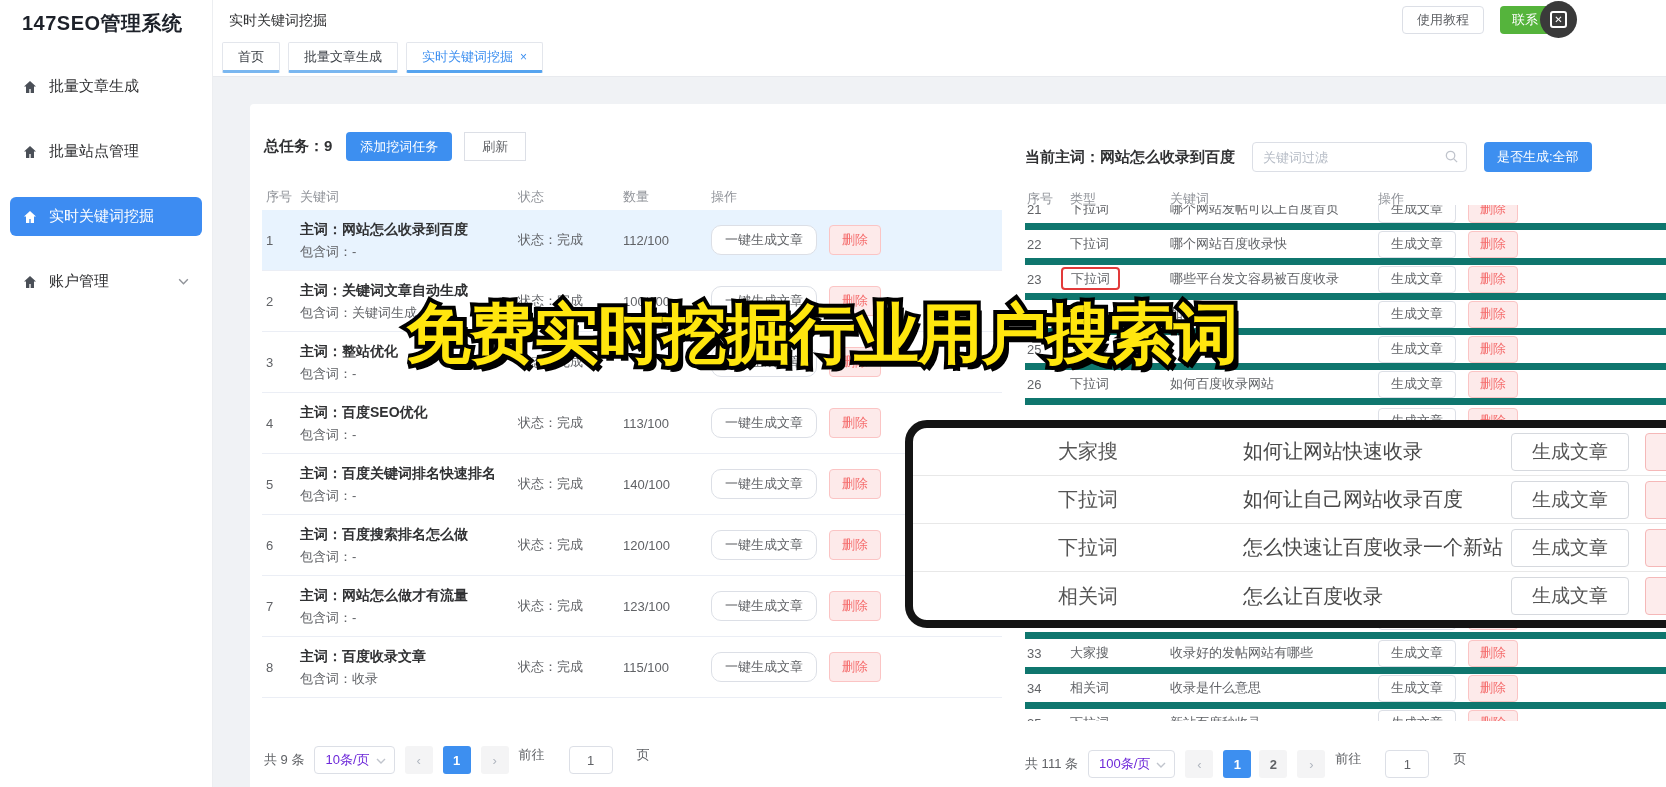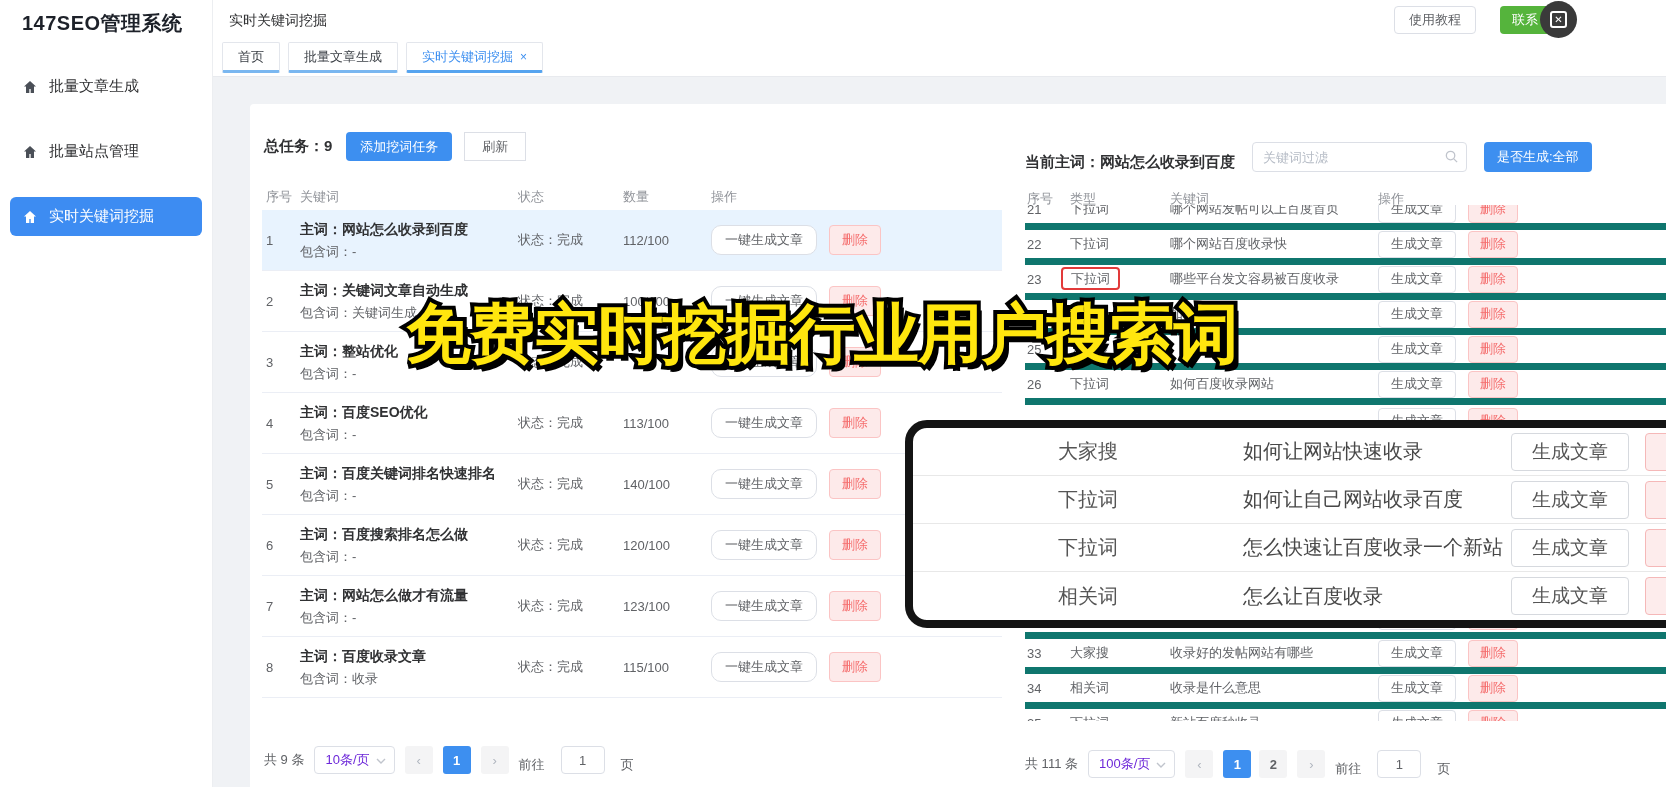--- a/index.html
+++ b/index.html
@@ -13,21 +13,21 @@
   .side-menu { margin-top:30px; }
   .side-item { display:flex; align-items:center; gap:11px; margin:26px 10px 0 10px; padding:10px 12px; font-size:15px; color:#303133; border-radius:6px; cursor:pointer; }
   .side-item .hicon { display:inline-flex; color:#4a4f57; }
   .side-item.active { background:#3d8cf2; color:#fff; }
   .side-item.active .hicon { color:#fff; }
   .side-item .chev { margin-left:auto; color:#909399; display:inline-flex; }
 
   
   .topbar { position:absolute; left:213px; right:0; top:0; height:40px; background:#fff; z-index:3; }
   .breadcrumb { position:absolute; left:16px; top:0; line-height:40px; font-size:14px; color:#303133; }
-  .topbar-right { position:absolute; right:104px; top:6px; display:flex; gap:24px; }
+  .topbar-right { position:absolute; right:104px; top:6px; display:flex; gap:16px; }
   .btn-tutorial { height:28px; padding:0 14px; border:1px solid #dcdfe6; border-radius:4px; background:#fff; color:#606266; font-size:13px; }
   .btn-contact { height:28px; padding:0 24px 0 12px; border:none; border-radius:4px; background:#55b43c; color:#fff; font-size:13px; }
   .sticker { position:absolute; right:89px; top:1px; width:37px; height:37px; border-radius:50%; background:#3a3a3a; display:flex; align-items:center; justify-content:center; z-index:7; }
   .sticker .inner { width:17px; height:17px; border:2px solid #fff; border-radius:3px; color:#fff; font-size:10px; line-height:13px; text-align:center; }
 
   
   .tabsbar { position:absolute; left:213px; right:0; top:40px; height:37px; background:#fff; border-bottom:1px solid #e8eaee; padding-left:9px; z-index:3; }
   .tab { display:inline-flex; align-items:center; gap:7px; height:31px; margin:2px 8px 0 0; padding:0 15px; background:#fff; border:1px solid #e3e6ec; border-bottom:3px solid #7ab7f0; border-radius:2px; font-size:13px; color:#3a3f45; cursor:pointer; }
   .tab.active { color:#3d8ff0; border-bottom-color:#56a4ef; }
   .tab .close-x { color:#3d8ff0; font-size:12px; }
@@ -50,21 +50,21 @@
   .kw-main { font-size:14px; font-weight:bold; color:#303133; line-height:1.55; }
   .kw-inc { font-size:13px; color:#606266; margin-top:3px; }
   .c-st  { width:105px; flex-shrink:0; }
   .c-cnt { width:88px; flex-shrink:0; }
   .c-op  { flex:1; display:flex; align-items:center; gap:12px; }
   .btn-gen { height:30px; padding:0 13px; background:#fff; border:1px solid #dcdfe6; border-radius:10px; color:#606266; font-size:13px; white-space:nowrap; }
   .btn-del { height:30px; padding:0 12px; background:#fdeaea; border:1px solid #fbc4c4; border-radius:4px; color:#f56c6c; font-size:13px; }
 
   
   .rp { position:absolute; left:765px; top:0; right:0; height:100%; }
-  .rp-header { position:absolute; left:10px; top:38px; right:0; display:flex; align-items:flex-end; }
+  .rp-header { position:absolute; left:10px; top:38px; right:0; display:flex; align-items:center; }
   .rp-current { font-size:15px; font-weight:bold; color:#303133; white-space:nowrap; }
   .rp-filter { margin-left:17px; position:relative; width:215px; height:30px; }
   .rp-filter input { width:100%; height:100%; border:1px solid #dcdfe6; border-radius:4px; padding:0 28px 0 10px; font-size:13px; color:#606266; font-family:inherit; }
   .rp-filter input::placeholder { color:#b6bcc6; }
   .rp-filter .sicon { position:absolute; right:8px; top:7px; color:#c0c4cc; }
   .btn-genall { margin-left:17px; height:30px; padding:0 13px; background:#3d8ff0; border:none; border-radius:4px; color:#fff; font-size:13px; white-space:nowrap; }
   .rp-thead { position:absolute; left:10px; top:86px; right:0; display:flex; font-size:13px; color:#909399; }
   .rt-body { position:absolute; left:10px; top:101px; right:0; height:516px; overflow:hidden; }
   .rt-row { display:flex; align-items:center; height:35px; border-bottom:7px solid #0f766e; font-size:13px; color:#606266; }
   .rt-row:first-child { margin-top:-10px; }
@@ -80,21 +80,21 @@
   
   .pagination { position:absolute; display:flex; align-items:center; gap:10px; font-size:13px; color:#606266; }
   .lp .pagination { left:2px; top:642px; }
   .rp .pagination { left:10px; top:646px; }
   .pg-select { position:relative; height:28px; border:1px solid #dcdfe6; border-radius:4px; display:flex; align-items:center; padding:0 24px 0 10px; color:#6d28d9; background:#fff; cursor:pointer; }
   .pg-select .chev { position:absolute; right:7px; top:8px; color:#c0c4cc; }
   .pg-btn { min-width:28px; height:28px; border:none; border-radius:3px; background:#f4f4f5; color:#b0b6bf; font-size:13px; display:flex; align-items:center; justify-content:center; }
   .pg-page { min-width:28px; height:28px; border:none; border-radius:3px; background:#f4f4f5; color:#606266; font-size:13px; font-weight:bold; display:flex; align-items:center; justify-content:center; }
   .pg-page.active { background:#3d8ff0; color:#fff; }
   .pg-goto input { width:44px; height:28px; border:1px solid #dcdfe6; border-radius:4px; text-align:center; font-size:13px; color:#606266; font-family:inherit; }
-  .pg-goto { display:flex; align-items:flex-end; gap:16px; }
+  .pg-goto { display:flex; align-items:flex-start; gap:24px; }
 
   
   .headline { position:absolute; left:406px; top:290px; z-index:8; font-size:65px; font-weight:900; white-space:nowrap; color:#ffe60e; -webkit-text-stroke:8px #000; paint-order:stroke fill; letter-spacing:-1px; text-shadow:5px 6px 0 #000; }
 
   
   .inset { position:absolute; left:905px; top:420px; width:828px; height:208px; background:#fff; border:8px solid #141414; border-radius:22px; z-index:7; overflow:hidden; }
   .inset-row { display:flex; align-items:center; height:48px; border-bottom:1px solid #e8e8e8; padding-left:145px; font-size:20px; color:#555; }
   .inset-row:last-child { border-bottom:none; }
   .i-type { width:185px; flex-shrink:0; }
   .i-kw { flex:1; color:#474747; }
@@ -123,20 +123,33 @@
         </span>
         <span>批量站点管理</span>
       </div>
       <div class="side-item active">
         <span class="hicon">
           <svg width="16" height="16" viewBox="0 0 24 24">
             <path d="M12 3l9 8.2h-3V21h-5v-6h-2v6H6v-9.8H3z" fill="currentColor"></path>
           </svg>
         </span>
         <span>实时关键词挖掘</span>
+      </div>
+      <div class="side-item">
+        <span class="hicon">
+          <svg width="16" height="16" viewBox="0 0 24 24">
+            <path d="M12 3l9 8.2h-3V21h-5v-6h-2v6H6v-9.8H3z" fill="currentColor"></path>
+          </svg>
+        </span>
+        <span>账户管理</span>
+        <span class="chev">
+          <svg width="13" height="13" viewBox="0 0 12 12">
+            <path d="M2 4l4 4 4-4" fill="none" stroke="currentColor" stroke-width="1.3"></path>
+          </svg>
+        </span>
       </div>
     </div>
 </div>
 
 <div class="topbar">
   <div class="breadcrumb">实时关键词挖掘</div>
   <div class="topbar-right">
     <button class="btn-tutorial">使用教程</button>
     <button class="btn-contact">联系</button>
   </div>

